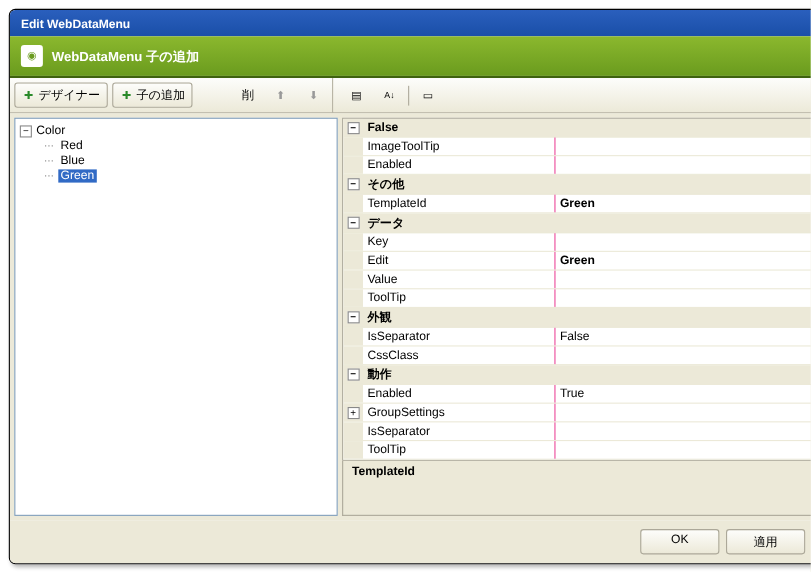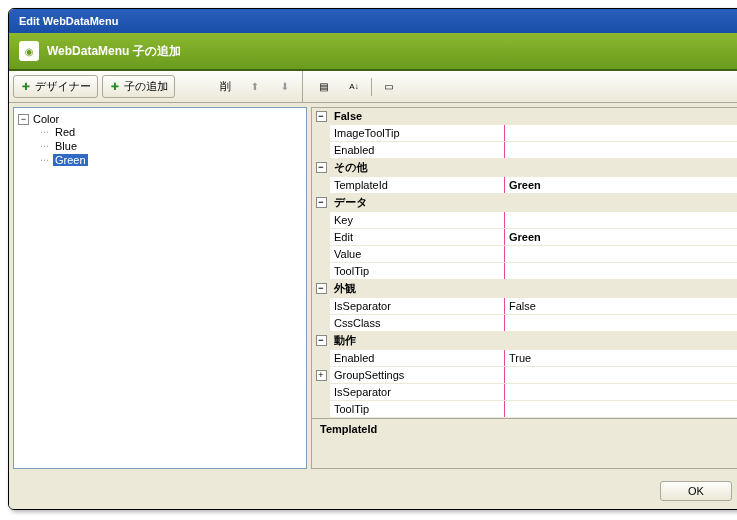--- a/index.html
+++ b/index.html
@@ -222,14 +222,15 @@
         </div>
       <div class="desc-panel">
         <div class="desc-title">TemplateId</div>
         <div></div>
       </div>
     </div>
   </div>
 
   <div class="button-bar">
     <div class="dlg-btn"><span>OK</span></div>
+    <div class="dlg-btn"><span>適用</span></div>
   </div>
 </div>
 
 </body></html>

